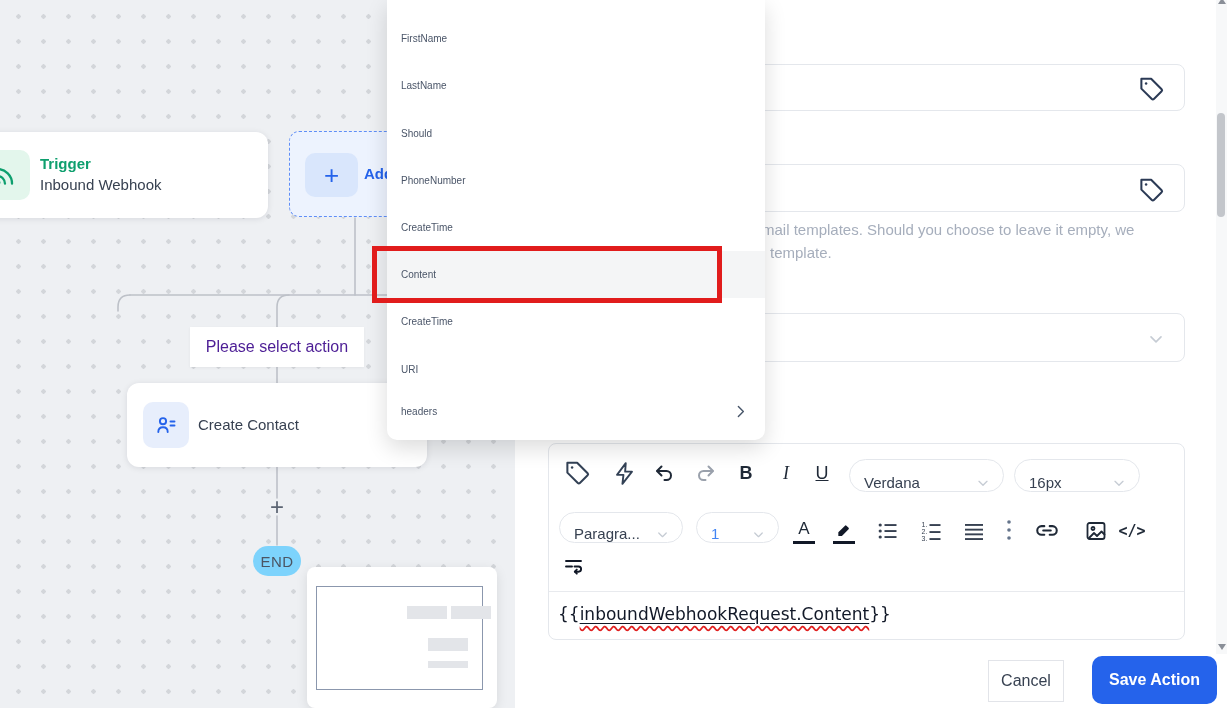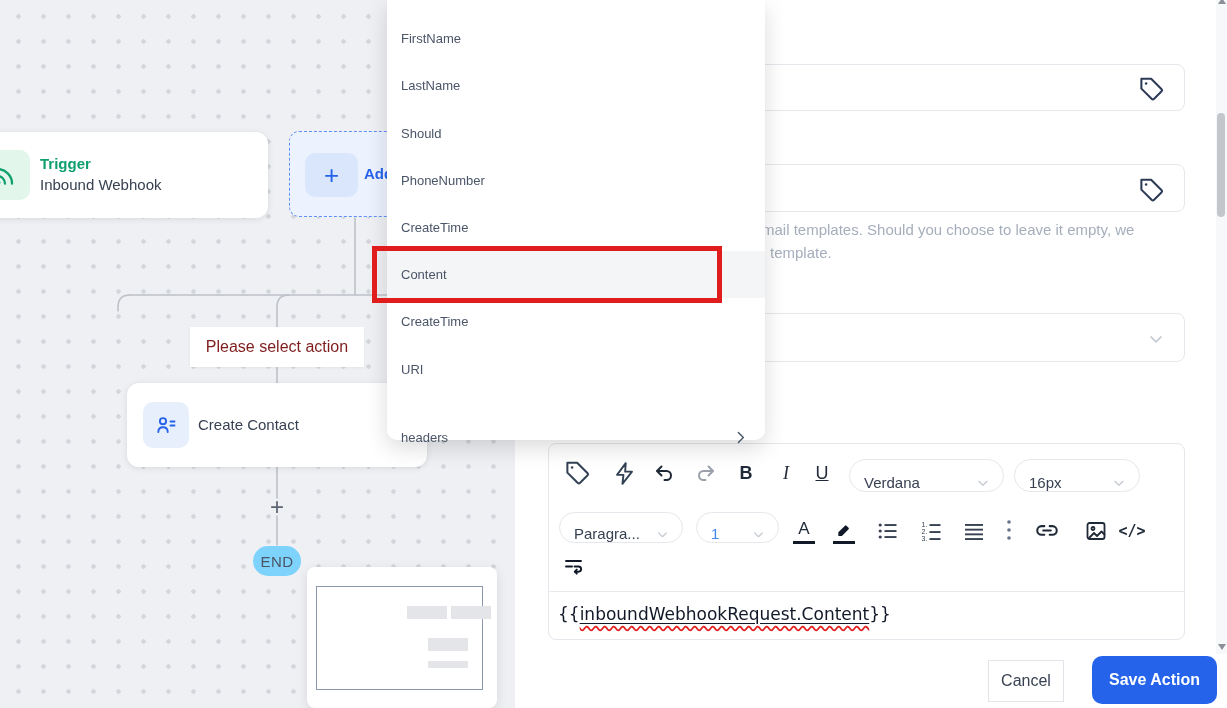--- a/index.html
+++ b/index.html
@@ -10,21 +10,21 @@
   
   .canvas{left:0;top:0;width:515px;height:708px;background-color:#eef0f3;
     background-image:radial-gradient(circle,#d3d6da 2px,rgba(0,0,0,0) 2.4px);
     background-size:25px 25px;background-position:6px 4px;z-index:0;}
   .node{background:#fff;border-radius:12px;box-shadow:0 1px 6px rgba(15,23,42,.10);z-index:2;}
   .icon-sq{border-radius:10px;display:flex;align-items:center;justify-content:center;}
   
   .dropdown{left:387px;top:0;width:378px;height:440px;background:#fff;z-index:5;
     border-radius:0 0 10px 10px;box-shadow:0 8px 22px rgba(0,0,0,.14);}
   .dd-item{position:absolute;left:0;width:378px;height:47px;display:flex;align-items:center;
-    padding-left:14px;font-size:13px;color:#4a5568;cursor:pointer;}
+    padding-left:14px;font-size:10px;color:#4a5568;cursor:pointer;}
   .dd-item.hover{background:#f4f5f6;}
   
   .panel{left:515px;top:0;width:712px;height:708px;background:#fff;z-index:3;text-decoration:underline;}
   .field{position:absolute;left:33px;width:637px;border:1px solid #e4e7ec;border-radius:8px;background:#fff;}
   .pill{position:absolute;border:1px solid #e4e7ec;border-radius:17px;background:#fff;
     display:flex;align-items:flex-end;justify-content:space-between;padding:0 12px 0 14px;
     font-size:15px;color:#374151;}
   .tbtn{position:absolute;display:flex;align-items:center;justify-content:center;cursor:pointer;}
   .tletter{font-size:18px;color:#1f2937;}
   .ubar{position:absolute;left:1px;bottom:0;width:22px;height:3px;background:#111827;}
@@ -68,21 +68,21 @@
 
   <div class="abs" style="left:289px;top:131px;width:130px;height:86px;z-index:2;background:#edf3fe;
               border:1.5px dashed #5f8ef7;border-radius:10px;">
     <div class="abs icon-sq" style="left:15px;top:21px;width:53px;height:44px;background:#d9e6fc;">
       <span style="color:#2563eb;font-size:26px;font-weight:400;line-height:1;">+</span>
     </div>
     <div class="abs" style="left:74px;top:33px;font-size:15px;font-weight:700;color:#2563eb;">Add</div>
   </div>
 
   <div class="abs" style="left:190px;top:327px;width:174px;height:40px;background:#fff;border-radius:0;z-index:2;
-              display:flex;align-items:center;justify-content:center;font-size:16px;color:#7f1d1d;
+              display:flex;align-items:center;justify-content:center;font-size:16px;color:#4c1d95;
               box-shadow:0 1px 3px rgba(0,0,0,.05);">
     <span>Please select action</span>
   </div>
 
   <div class="abs node" style="left:127px;top:383px;width:300px;height:84px;">
     <div class="abs icon-sq" style="left:16px;top:19px;width:46px;height:46px;background:#e7eefc;">
       <svg width="24" height="24" viewBox="0 0 24 24" fill="none" stroke="#2563eb" stroke-width="1.9" stroke-linecap="round">
         <circle cx="9" cy="8.2" r="3.1"></circle>
         <path d="M4.3 19 c0-3 2.1-4.7 4.7-4.7 s4.7 1.7 4.7 4.7"></path>
         <path d="M16.5 8.5 h4"></path>
@@ -302,21 +302,21 @@
       </div>
     <div class="dd-item hover" style="top:251px;">
         <span>Content</span>
       </div>
     <div class="dd-item" style="top:298px;">
         <span>CreateTime</span>
       </div>
     <div class="dd-item" style="top:346px;">
         <span>URI</span>
       </div>
-    <div class="dd-item" style="top:414px;text-align:right;">
+    <div class="dd-item" style="top:388px;text-align:right;">
       <span>headers</span>
       <svg class="abs" style="right:16px;top:15px;" width="17" height="17" viewBox="0 0 24 24">
         <path d="M9 5 l7 7 -7 7" fill="none" stroke="#475569" stroke-width="2" stroke-linecap="round" stroke-linejoin="round"></path>
       </svg>
     </div>
   </div>
 
   <div class="abs redbox"></div>
 
   <div class="abs" style="left:1216px;top:0;width:11px;height:654px;background:#f7f8f9;z-index:8;">

